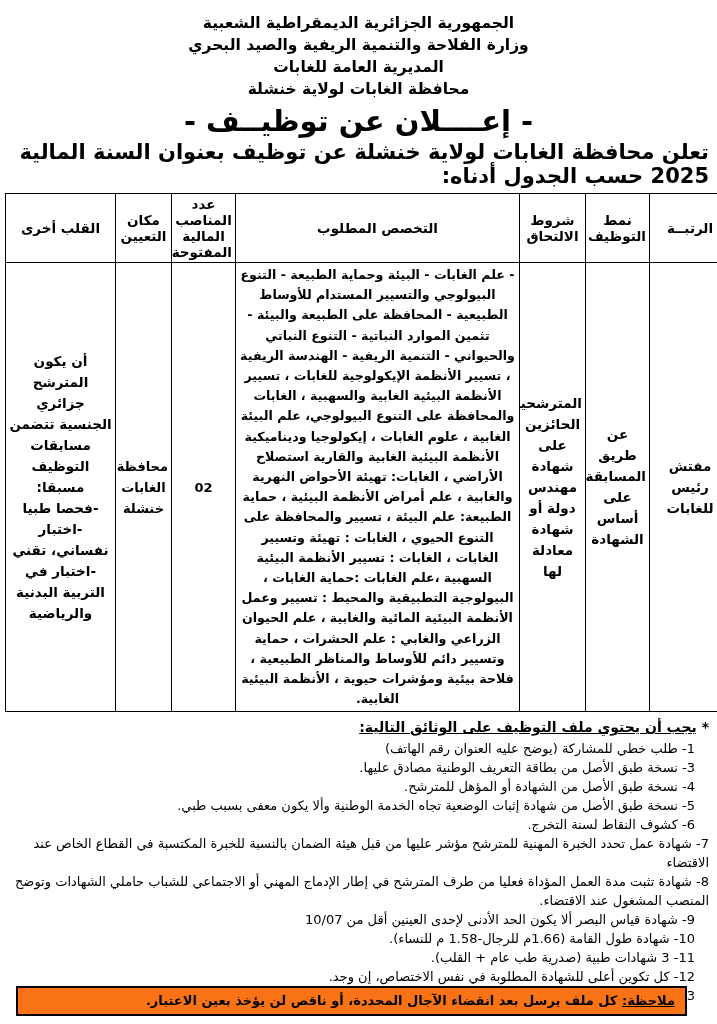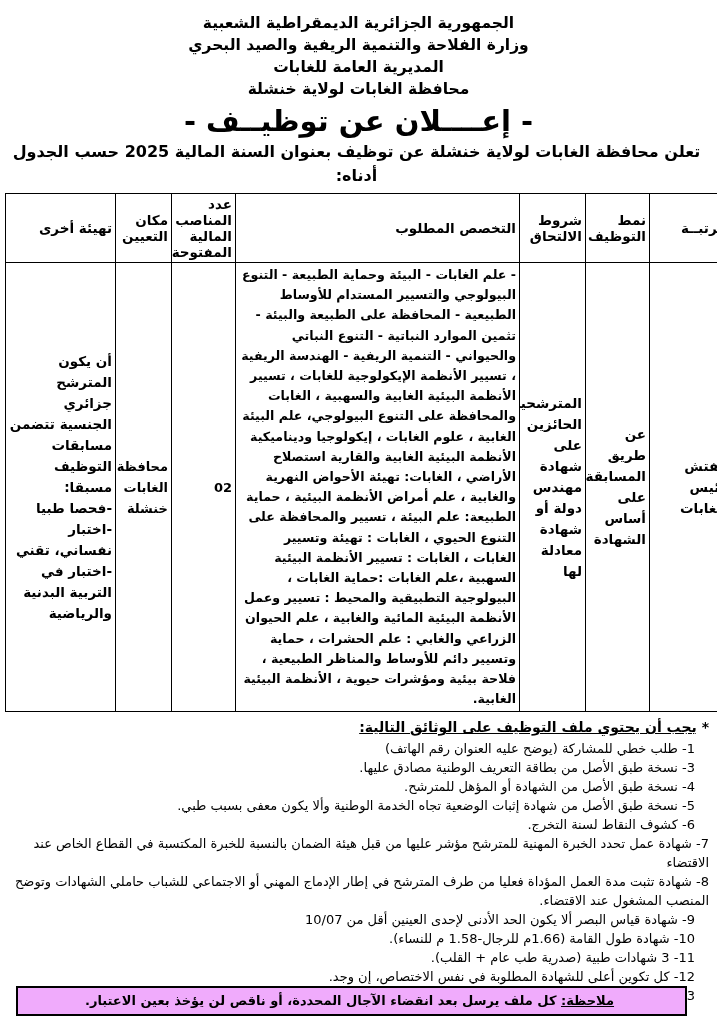--- a/index.html
+++ b/index.html
@@ -28,39 +28,38 @@
   }
   .announcement-title {
     text-align: center;
     font-size: 29px;
     font-weight: bold;
     line-height: 34px;
     margin-top: 4px;
     letter-spacing: 1px;
   }
   .intro-line {
-    font-size: 16px;
+    font-size: 21px;
     line-height: 24px;
     font-weight: bold;
     padding: 2px 8px 0 4px;
-    text-align: center;
   }
 
   
   .table-wrap { margin-top: 5px; margin-right: -14px; }
   table.recruitment {
     border-collapse: collapse;
     table-layout: fixed;
     width: 725px;
   }
   table.recruitment th, table.recruitment td {
     border: 1.6px solid #000;
     padding: 2px 3px;
     vertical-align: middle;
-    text-align: right;
+    text-align: center;
     overflow: hidden;
   }
   table.recruitment th {
     height: 62px;
     font-size: 13.5px;
     line-height: 16px;
     font-weight: bold;
   }
   td.cell-rank, td.cell-mode, td.cell-cond {
     font-size: 13.5px;
@@ -108,22 +107,22 @@
   
   .note-box {
     position: absolute;
     top: 986px;
     right: 30px;
     left: 16px;
     border: 2px solid #000;
     padding: 5px 10px 6px 6px;
     font-size: 13px;
     font-weight: bold;
-    text-align: center;
-    background: #f0abfc;
+    text-align: right;
+    background: #f97316;
   }
   .note-box .u { text-decoration: underline; }
 </style>
 </head>
 <body>
 
 <div class="page">
 
   <div class="header-block">
     <div>الجمهورية الجزائرية الديمقراطية الشعبية</div>
@@ -147,21 +146,21 @@
           <col style="width:110px">
       </colgroup>
       <thead>
         <tr>
           <th>الرتبــة</th>
           <th>نمط التوظيف</th>
           <th>شروط الالتحاق</th>
           <th>التخصص المطلوب</th>
           <th>عدد المناصب المالية المفتوحة</th>
           <th>مكان التعيين</th>
-          <th>تهيئة أخرى</th>
+          <th>القلب أخرى</th>
         </tr>
       </thead>
       <tbody>
         <tr>
           <td class="cell-rank">مفتش رئيس للغابات</td>
           <td class="cell-mode">عن طريق المسابقة على أساس الشهادة</td>
           <td class="cell-cond">المترشحين الحائزين على شهادة مهندس دولة أو شهادة معادلة لها</td>
           <td class="cell-spec">- علم الغابات - البيئة وحماية الطبيعة - التنوع البيولوجي والتسيير المستدام للأوساط الطبيعية - المحافظة على الطبيعة والبيئة - تثمين الموارد النباتية - التنوع النباتي والحيواني - التنمية الريفية - الهندسة الريفية ، تسيير الأنظمة الإيكولوجية للغابات ، تسيير الأنظمة البيئية الغابية والسهبية ، الغابات والمحافظة على التنوع البيولوجي، علم البيئة الغابية ، علوم الغابات ، إيكولوجيا وديناميكية الأنظمة البيئية الغابية والقارية استصلاح الأراضي ، الغابات: تهيئة الأحواض النهرية والغابية ، علم أمراض الأنظمة البيئية ، حماية الطبيعة: علم البيئة ، تسيير والمحافظة على التنوع الحيوي ، الغابات : تهيئة وتسيير الغابات ، الغابات : تسيير الأنظمة البيئية السهبية ،علم الغابات :حماية الغابات ، البيولوجية التطبيقية والمحيط : تسيير وعمل الأنظمة البيئية المائية والغابية ، علم الحيوان الزراعي والغابي : علم الحشرات ، حماية وتسيير دائم للأوساط والمناظر الطبيعية ، فلاحة بيئية ومؤشرات حيوية ، الأنظمة البيئية الغابية.</td>
           <td class="cell-pos">02</td>
           <td class="cell-loc">محافظة الغابات خنشلة</td>

